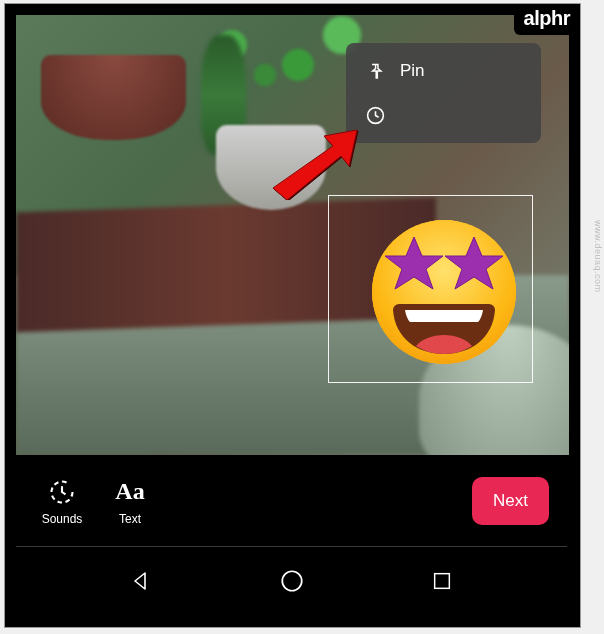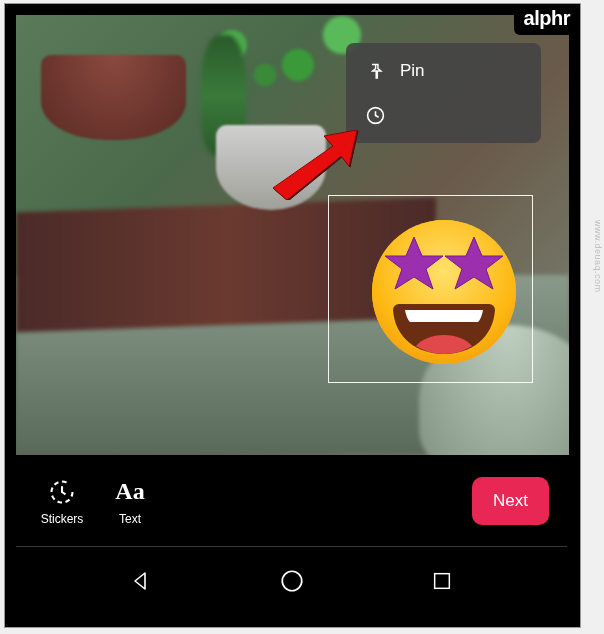--- a/index.html
+++ b/index.html
@@ -273,21 +273,21 @@
   </div>
 
   <div class="toolbar">
     <div class="tool">
       <span class="tool-icon">
         <svg width="28" height="28" viewBox="0 0 24 24" fill="none" stroke="#fff" stroke-width="1.8">
           <path d="M21 12a9 9 0 1 1-3.5-7.1" stroke-dasharray="4 3"></path>
           <path d="M12 7v5l3 2"></path>
         </svg>
       </span>
-      <span class="tool-label">Stickers</span>
+      <span class="tool-label">Sounds</span>
     </div>
     <div class="tool">
       <span class="tool-icon" style="font-size:24px;color:#fff;font-weight:600;font-family:Georgia,serif;">Aa</span>
       <span class="tool-label">Text</span>
     </div>
     <div class="spacer"></div>
     <button class="next-btn">Next</button>
   </div>
 
   <div class="android-nav">

